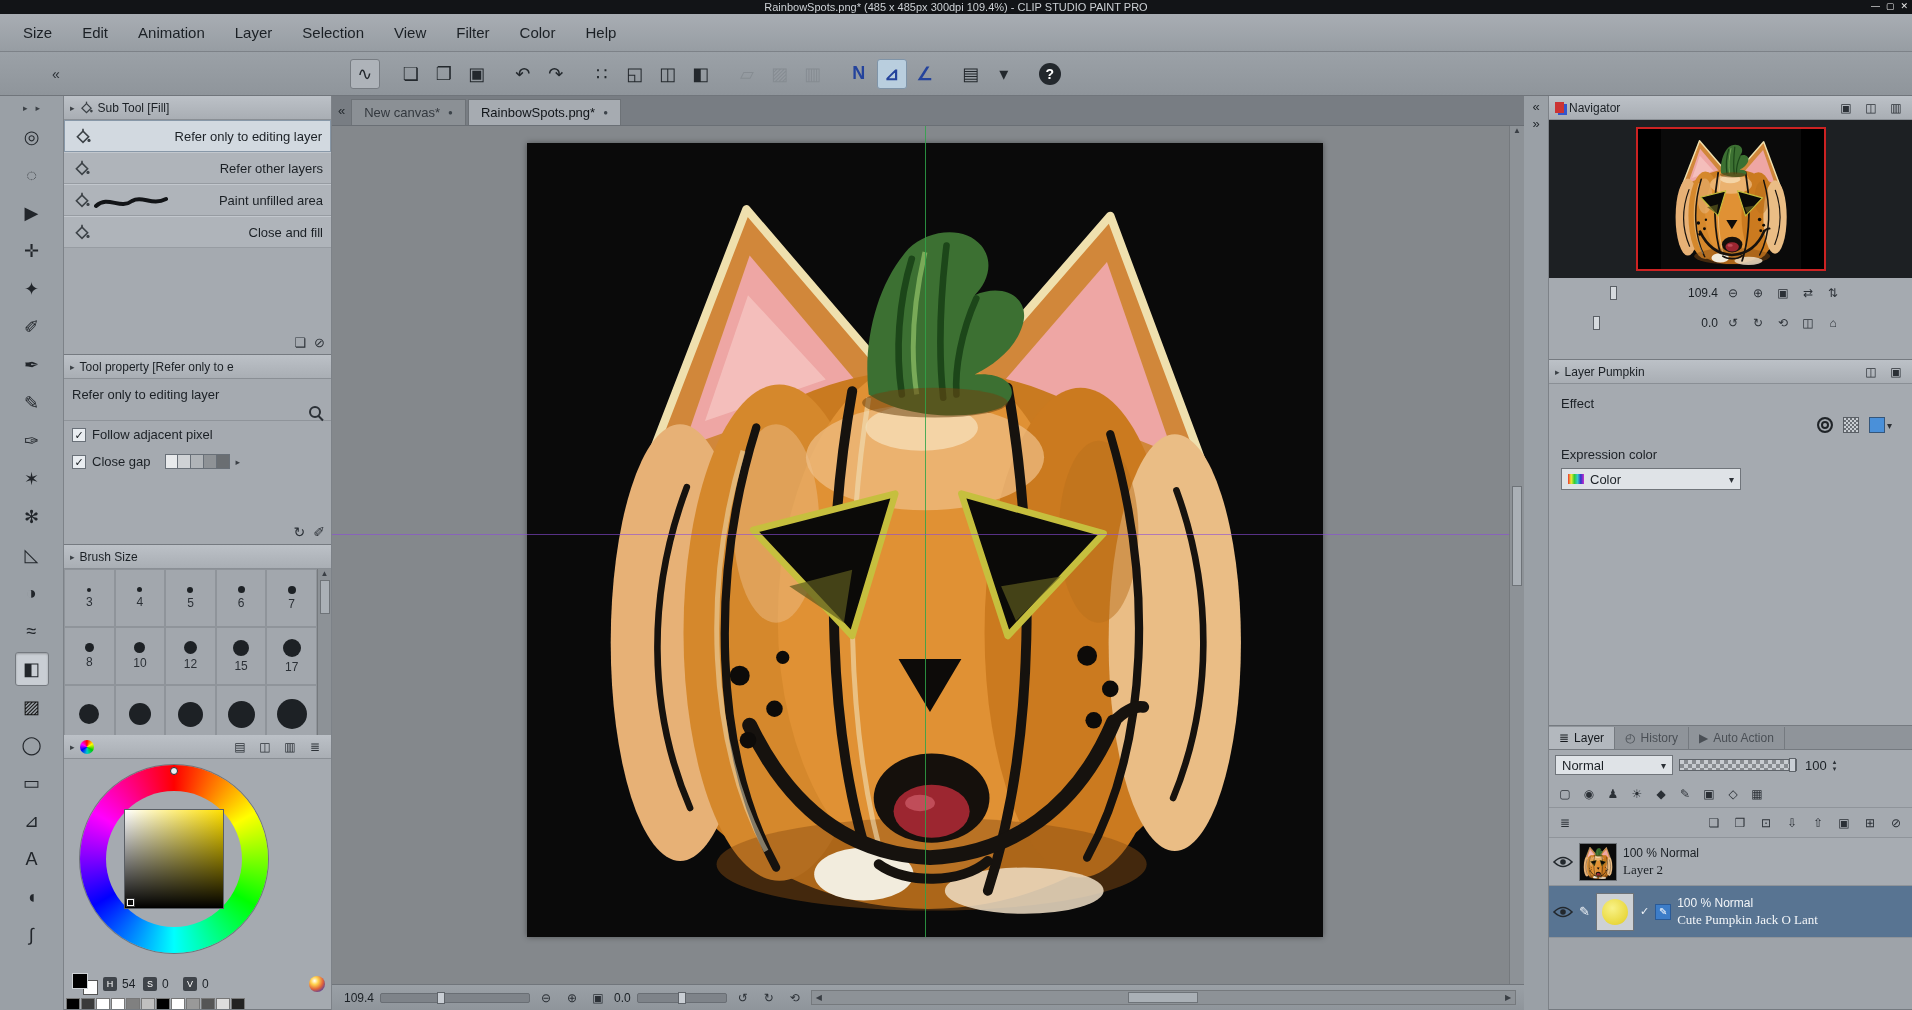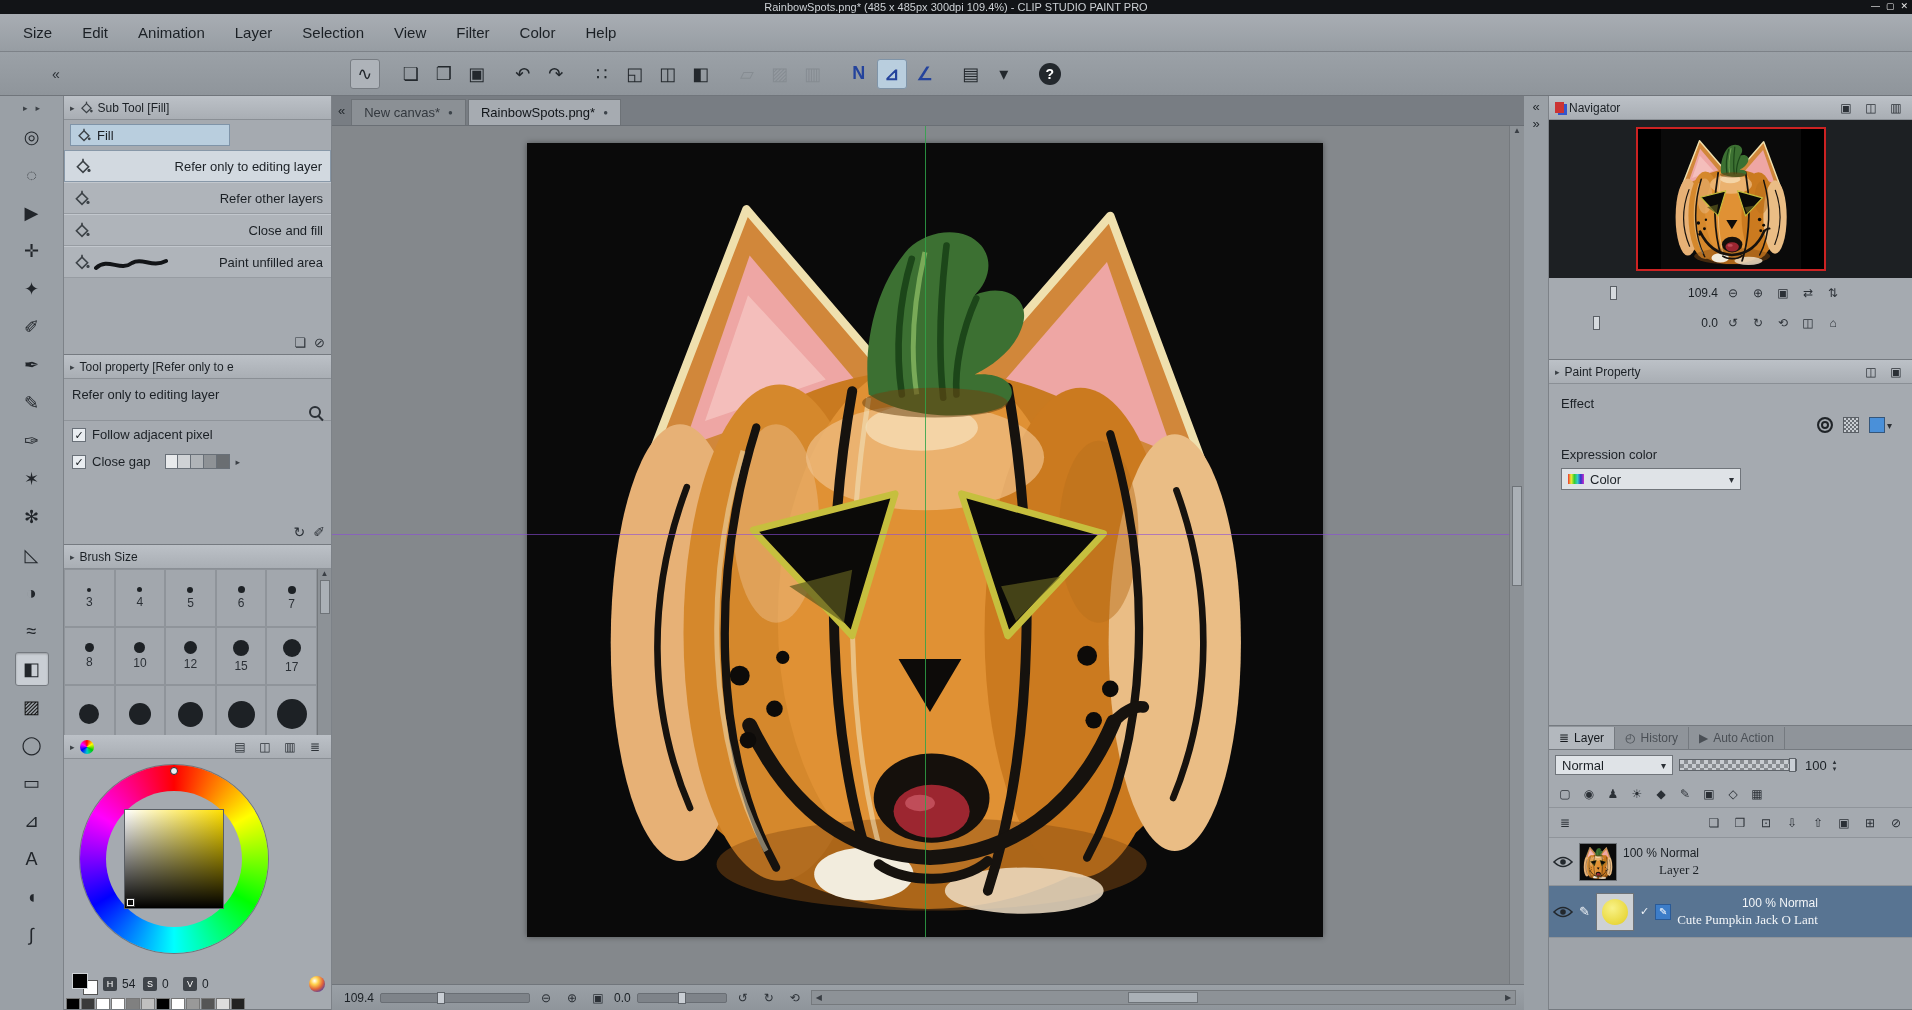--- a/index.html
+++ b/index.html
@@ -198,21 +198,21 @@
   .opacity-bar .th { position:absolute; right:0px; top:-2px; width:7px; height:14px;
     background:#c9ced4; border:1px solid #5f646a; }
   .opacity-val { font-size:13px; margin-left:2px; }
   .spin { display:flex; flex-direction:column; font-size:7px; line-height:7px; color:#2b3036; }
   .prop-icons { height:28px; display:flex; align-items:center; gap:4px; padding:0 6px;
     border-bottom:1px solid #8f949a; }
   .cmd-row { height:30px; display:flex; align-items:center; gap:6px; padding:0 6px;
     border-bottom:1px solid #8f949a; }
   .cmd-row .right { margin-left:auto; display:flex; gap:6px; }
   .lrow { display:flex; align-items:center; gap:6px; padding:0 4px;
-    border-bottom:1px solid #8f949a; background:#a7acb2;text-align:right; }
+    border-bottom:1px solid #8f949a; background:#a7acb2; }
   .lrow .thumb { width:38px; height:38px; border:1px solid #6e7378; background:#000; overflow:hidden; }
   .lrow .thumb svg { width:100%; height:100%; display:block; }
   .lrow .ltext { display:flex; flex-direction:column; gap:2px; overflow:hidden; white-space:nowrap; }
   .lrow .info { font-size:12px; }
   .lrow .name { font-size:13px;font-family:Liberation Serif, serif; }
   .lrow.selected { background:#587492; color:#f2f5f8; }
   .thumb2 { width:38px; height:38px; border:1px solid #6e7378; background:#cdd1d5;
     display:flex; align-items:center; justify-content:center; }
   .thumb2 .yc { width:26px; height:26px; border-radius:50%;
     background:radial-gradient(circle at 40% 35%, #f8f288, #e9d83e 70%, #d8c22e); }
@@ -396,59 +396,51 @@
 <div class="leftpanels">
 
   <section class="panel" style="height:259px">
     <div class="panel-hdr">
       <span class="mini">▸</span>
       <svg width="13" height="13">
           <use href="#icon-bucket"></use>
         </svg>
       <span>Sub Tool [Fill]</span>
     </div>
-    <div class="fill-row">
-      <div class="fill-chip">
-        <svg width="14" height="14">
-            <use href="#icon-bucket"></use>
-          </svg>
-        <span>Fill</span>
-      </div>
-    </div>
     <div class="st-list">
       <div class="st-row selected">
         <svg width="16" height="16">
             <use href="#icon-bucket"></use>
           </svg>
         <span class="spacer"></span>
         <span class="st-label">Refer only to editing layer</span>
       </div>
       <div class="st-row">
         <svg width="16" height="16">
             <use href="#icon-bucket"></use>
           </svg>
         <span class="spacer"></span>
         <span class="st-label">Refer other layers</span>
-      </div>
-      <div class="st-row">
-        <svg width="16" height="16">
-            <use href="#icon-bucket"></use>
-          </svg>
-        <span class="spacer"></span>
-        <span class="st-label">Close and fill</span>
       </div>
       <div class="st-row">
         <svg width="16" height="16">
             <use href="#icon-bucket"></use>
           </svg>
         <svg class="squiggle" width="74" height="18">
           <path d="M2,13 C14,2 26,17 38,8 C48,2 58,13 72,6" stroke="#121417" stroke-width="4" fill="none" stroke-linecap="round"></path>
         </svg>
         <span class="spacer"></span>
         <span class="st-label">Paint unfilled area</span>
+      </div>
+      <div class="st-row">
+        <svg width="16" height="16">
+            <use href="#icon-bucket"></use>
+          </svg>
+        <span class="spacer"></span>
+        <span class="st-label">Close and fill</span>
       </div>
     </div>
     <div class="st-footer">
       <span>❏</span>
       <span>⊘</span>
     </div>
   </section>
 
   <section class="panel" style="height:190px">
     <div class="panel-hdr">
@@ -691,21 +683,21 @@
       <span class="chip">↻</span>
       <span class="chip">⟲</span>
       <span class="chip">◫</span>
       <span class="chip">⌂</span>
     </div>
   </section>
 
   <section class="panel" style="height:366px">
     <div class="panel-hdr">
       <span class="mini">▸</span>
-      <span>Paint Property</span>
+      <span>Layer Pumpkin</span>
       <span class="hdr-spacer"></span>
       <span class="chip">◫</span>
       <span class="chip">▣</span>
     </div>
     <div class="lp-body">
       <div class="lp-label">Effect</div>
       <div class="fx-row">
         <span class="fx-ring"></span>
         <span class="fx-tone"></span>
         <span class="fx-color">

